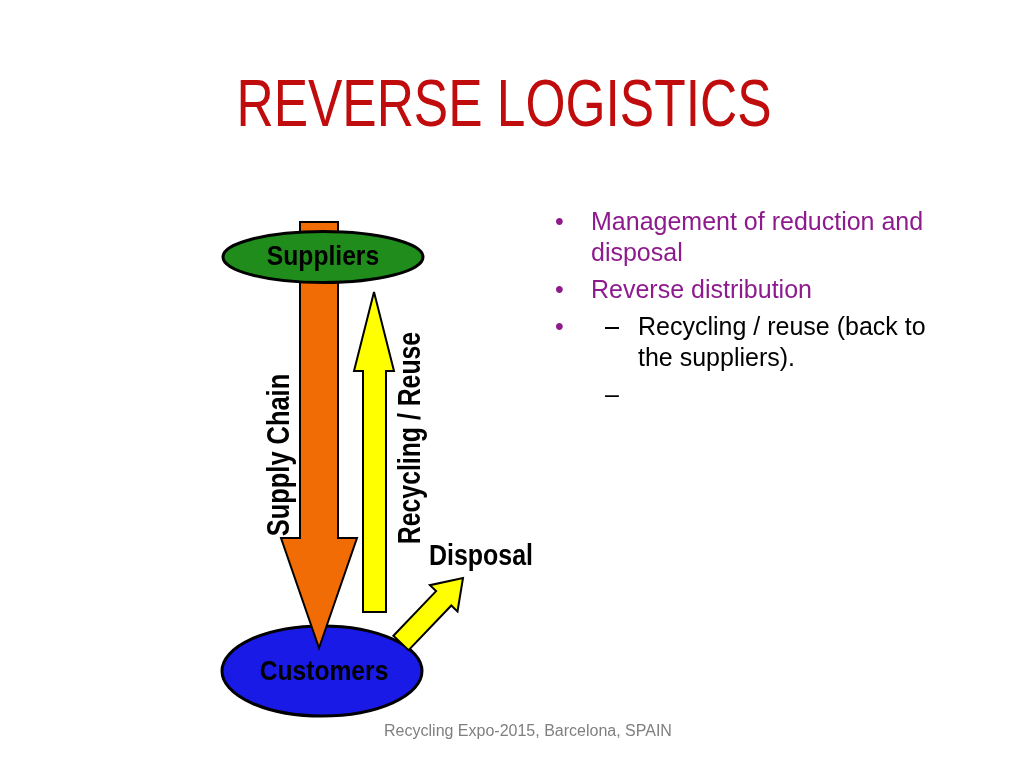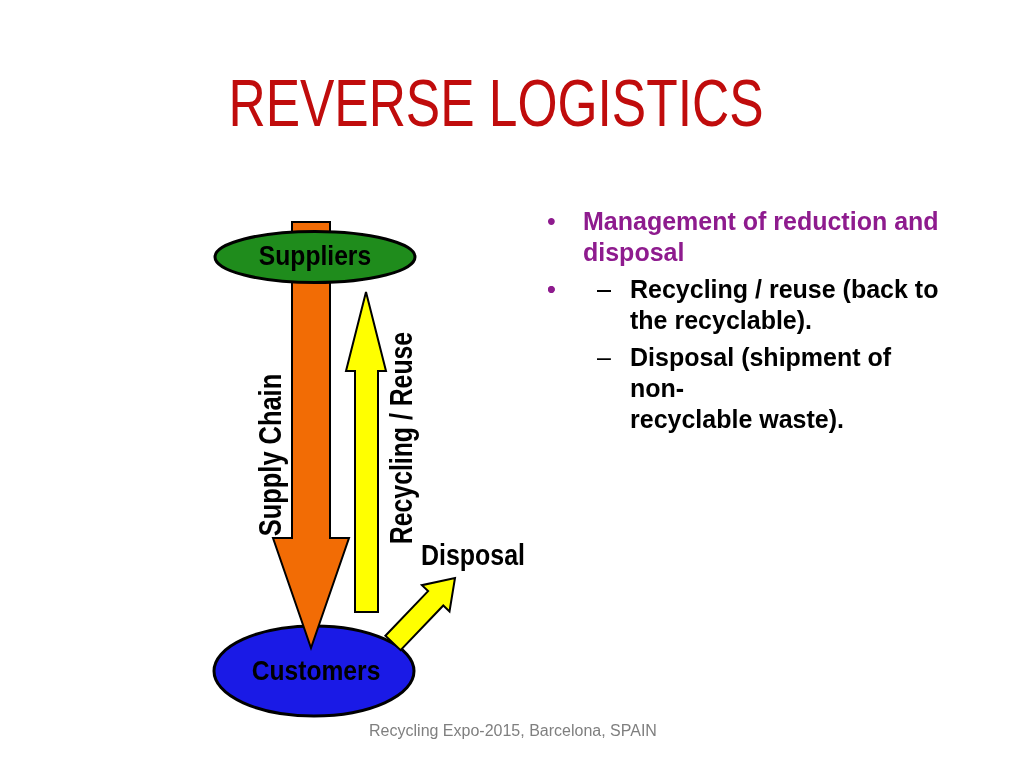--- a/index.html
+++ b/index.html
@@ -14,21 +14,21 @@
     --outline-black:#000000;
   }
   *{margin:0;padding:0;box-sizing:border-box;}
   html,body{width:1024px;height:768px;}
   body{
     position:relative;
     background:#ffffff;
     font-family:"Liberation Sans", sans-serif;
     overflow:hidden;
   }
-  .slide{position:absolute;inset:0;}
+  .slide{position:absolute;inset:0;margin-left:8px;}
 
   
   .title{
     position:absolute;
     left:0; top:70px; width:992px;
     text-align:center;
     font-size:66px;
     line-height:66px;
     font-weight:400;
     color:var(--title-red);
@@ -73,31 +73,31 @@
   .bullets{
     position:absolute;
     left:540px; top:206px; width:410px;
     font-size:25px;
     line-height:31px;
     color:var(--body-black);
     z-index:3;
   }
   .bitem{position:relative;margin-bottom:6px;}
   .bitem .marker{position:absolute;top:0;}
-  .bitem .btext{white-space:pre-line;display:block;font-weight:bold;}
+  .bitem .btext{white-space:pre-line;display:block;}
   .l1{padding-left:43px;}
   .l1 .marker{left:7px;}
   .l2{padding-left:90px;}
   .l2 .marker{left:57px;}
   .purple{color:var(--bullet-purple);}
 
   
   .footer{
     position:absolute;
-    left:313px; top:722px; width:400px;
+    left:320px; top:722px; width:400px;
     text-align:center;
     font-size:16px;
     color:var(--footer-gray);
     z-index:3;
   }
 </style>
 </head>
 <body>
 
 <div class="slide">
@@ -126,20 +126,21 @@
   <div class="bullets">
 
     <div class="bitem l1 purple">
       <span class="marker">•</span>
       <span class="btext">Management of reduction and
 disposal</span>
     </div>
 
     <div class="bitem l1 purple">
       <span class="marker">•</span>
+      <span class="btext">Reverse distribution</span>
     </div>
 
     <div class="bitem l2">
       <span class="marker">–</span>
     </div>
 
     <div class="bitem l2">
       <span class="marker">–</span>
     </div>
 
@@ -147,26 +148,24 @@
       <span class="marker">–</span>
     </div>
 
     <div class="bitem l1 purple">
       <span class="marker">•</span>
     </div>
 
     <div class="bitem l2">
       <span class="marker">–</span>
       <span class="btext">Recycling / reuse (back to
-the recyclable).</span>
+the suppliers).</span>
     </div>
 
     <div class="bitem l2">
       <span class="marker">–</span>
-      <span class="btext">Disposal (shipment of non-
-recyclable waste).</span>
     </div>
 
   </div>
 
   <div class="footer">Recycling Expo-2015, Barcelona, SPAIN</div>
 
 </div>
 
 </body></html>

